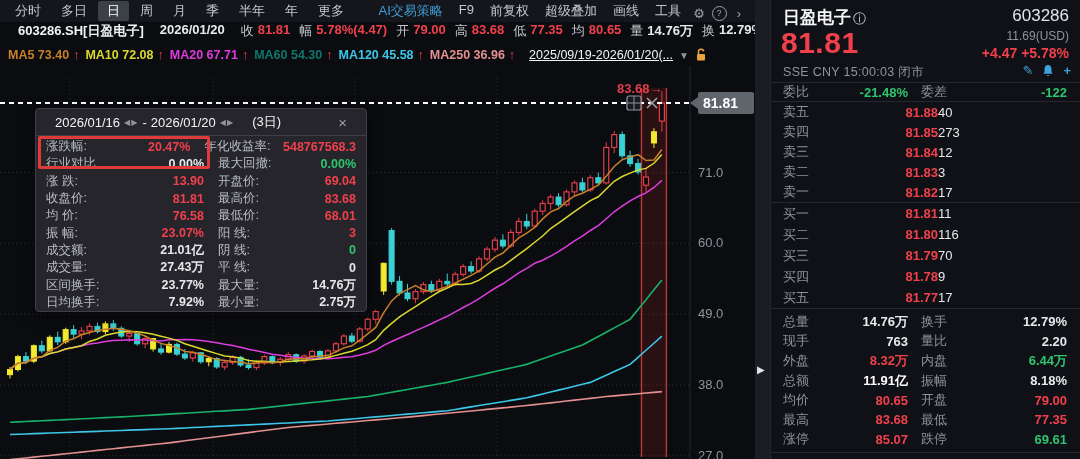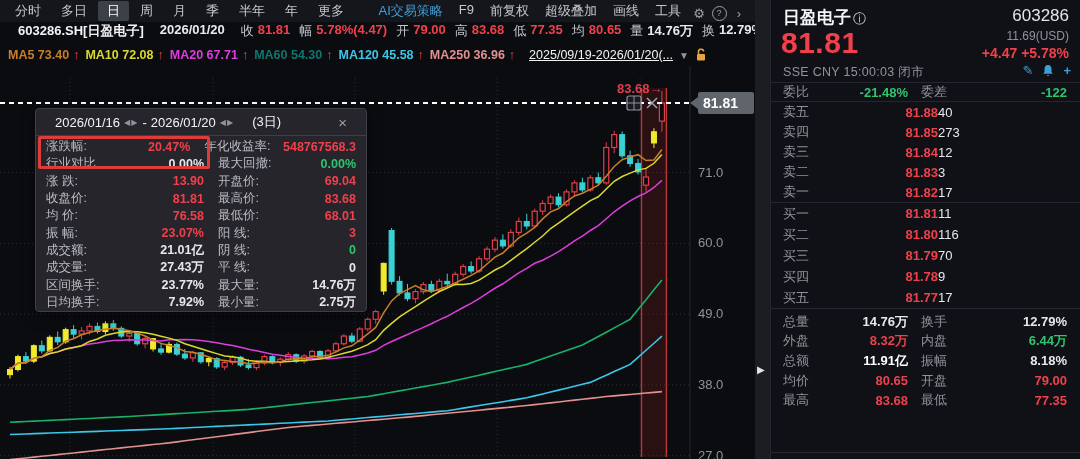--- a/index.html
+++ b/index.html
@@ -578,20 +578,26 @@
         </div>
       </div>
     <div class="sect" id="stats" style="padding-top:3px;">
         <div class="srow">
           <span class="sl1">总量</span>
           <span class="sv1" style="color: rgb(230, 232, 235);">14.76万</span>
           <span class="sl2">换手</span>
           <span class="sv2" style="color: rgb(230, 232, 235);">12.79%</span>
         </div>
         <div class="srow">
+          <span class="sl1">现手</span>
+          <span class="sv1" style="color: rgb(230, 232, 235);">763</span>
+          <span class="sl2">量比</span>
+          <span class="sv2" style="color: rgb(230, 232, 235);">2.20</span>
+        </div>
+        <div class="srow">
           <span class="sl1">外盘</span>
           <span class="sv1" style="color: rgb(240, 64, 75);">8.32万</span>
           <span class="sl2">内盘</span>
           <span class="sv2" style="color: rgb(47, 197, 111);">6.44万</span>
         </div>
         <div class="srow">
           <span class="sl1">总额</span>
           <span class="sv1" style="color: #ffffff;">11.91亿</span>
           <span class="sl2">振幅</span>
           <span class="sv2" style="color: rgb(230, 232, 235);">8.18%</span>
@@ -601,16 +607,22 @@
           <span class="sv1" style="color: rgb(240, 64, 75);">80.65</span>
           <span class="sl2">开盘</span>
           <span class="sv2" style="color: rgb(240, 64, 75);">79.00</span>
         </div>
         <div class="srow">
           <span class="sl1">最高</span>
           <span class="sv1" style="color: rgb(240, 64, 75);">83.68</span>
           <span class="sl2">最低</span>
           <span class="sv2" style="color: rgb(240, 64, 75);">77.35</span>
         </div>
+        <div class="srow">
+          <span class="sl1">涨停</span>
+          <span class="sv1" style="color: rgb(240, 64, 75);">85.07</span>
+          <span class="sl2">跌停</span>
+          <span class="sv2" style="color: rgb(47, 197, 111);">69.61</span>
+        </div>
       </div>
     <div class="sect" style="position:absolute;left:0;right:0;top:452px;height:7px;"></div>
   </div>
 </div>
 
 </body></html>

